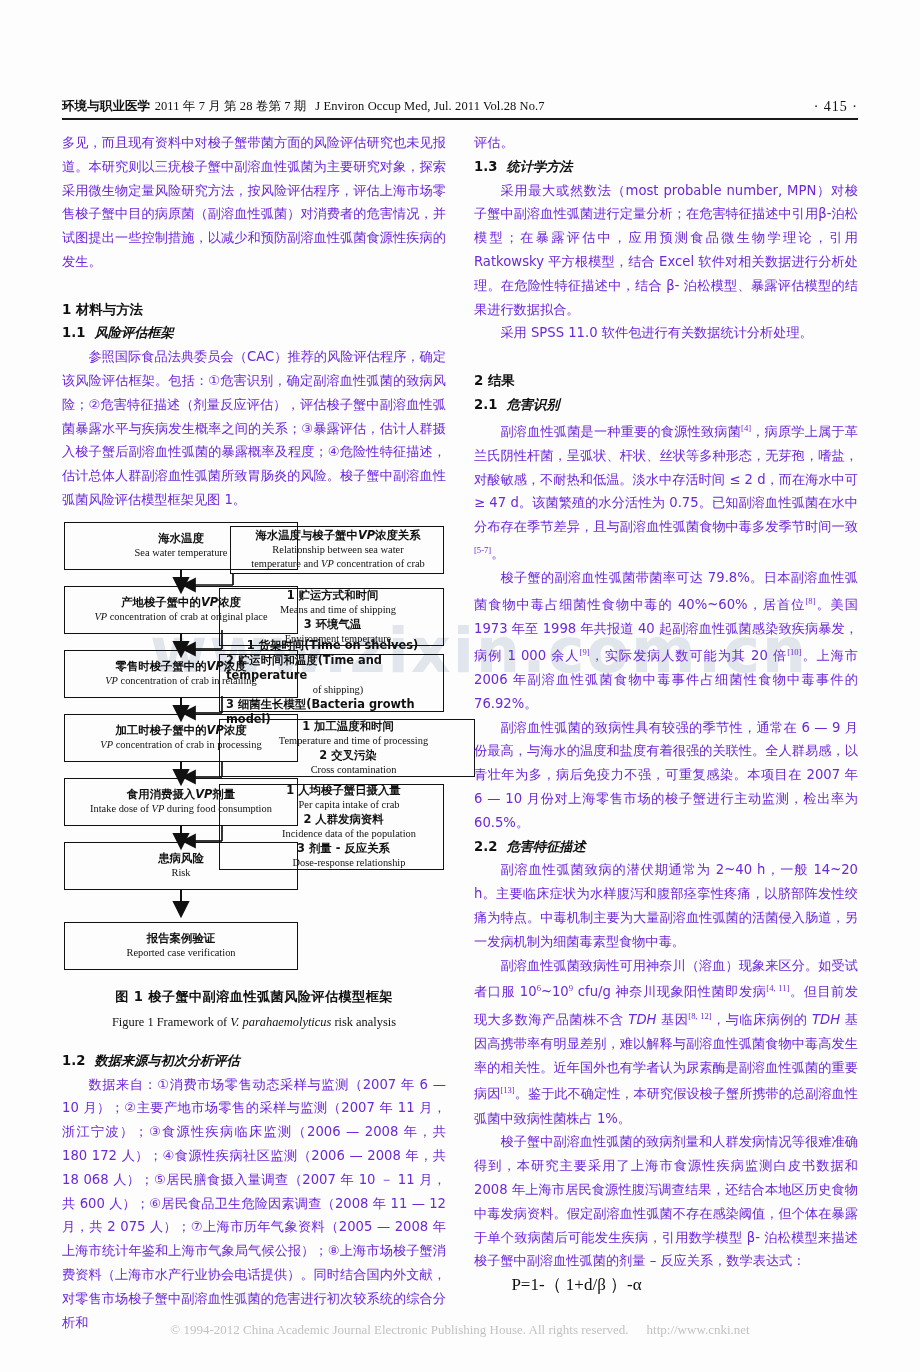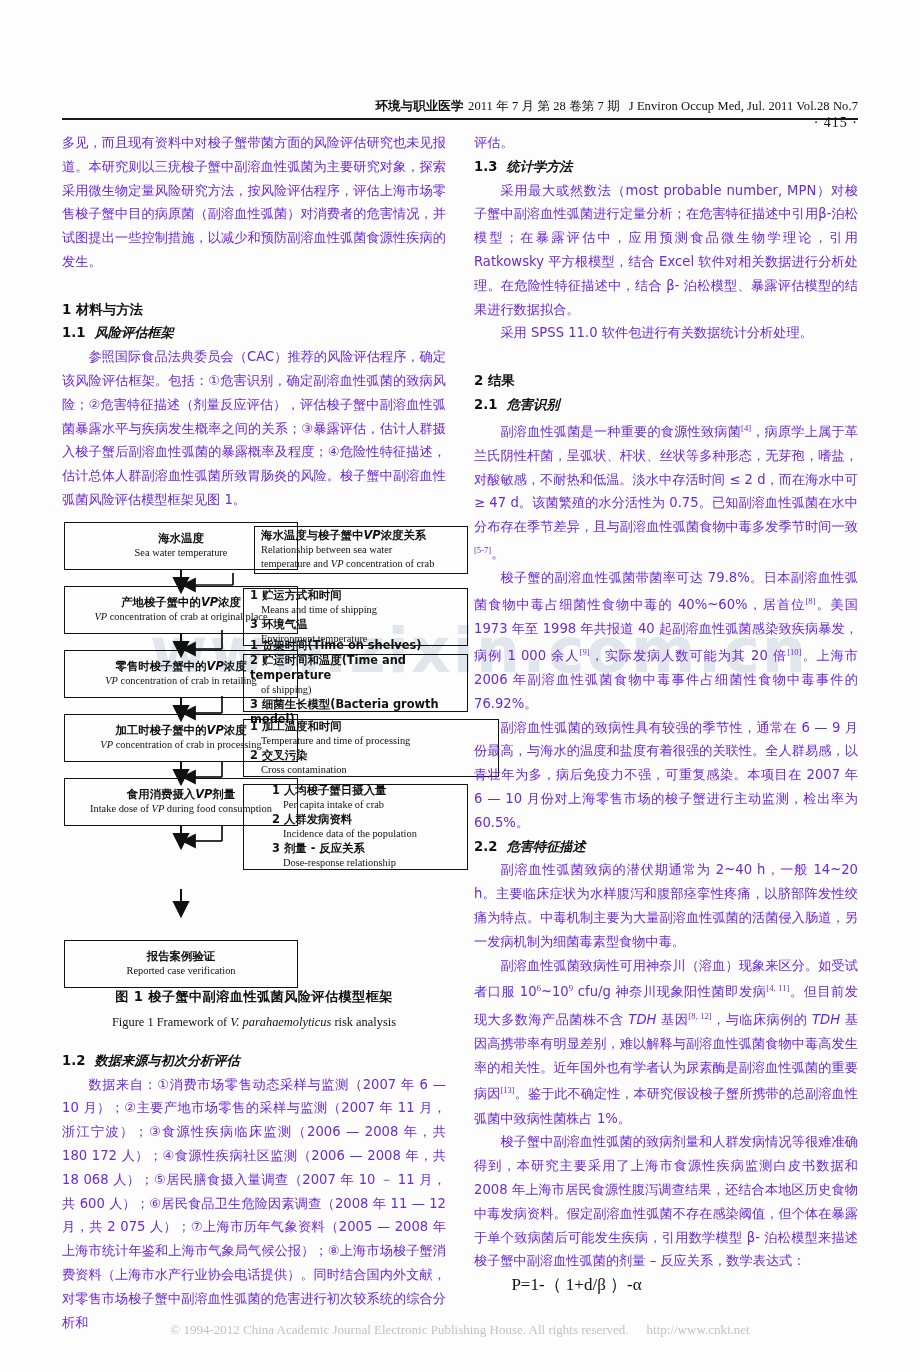--- a/index.html
+++ b/index.html
@@ -43,21 +43,20 @@
   .running-head {
     position: absolute;
     left: 62px;
     top: 98px;
     width: 796px;
     display: flex;
     justify-content: space-between;
     align-items: flex-end;
     font-size: 12.5px;
     z-index: 3;
-    flex-direction: column;
   }
   .rh-left {
     font-family: "DejaVu Sans", "Liberation Sans", sans-serif;
     font-weight: 700;
     white-space: nowrap;
     letter-spacing: .1px;
   }
   .rh-left .en {
     font-family: "Liberation Serif", "DejaVu Serif", serif;
     font-weight: 400;
@@ -146,21 +145,21 @@
     position: absolute;
     box-sizing: border-box;
     border: 1.6px solid #111;
     background: transparent;
     display: flex;
     flex-direction: column;
     justify-content: center;
     z-index: 2;
   }
   .nodebox { align-items: center; text-align: center; }
-  .sidebox { align-items: flex-start; padding: 3px 4px 3px 6px; margin-left: 24px; }
+  .sidebox { align-items: center; padding: 3px 4px 3px 6px; }
 
   .cn {
     font-family: "DejaVu Sans", "Liberation Sans", sans-serif;
     font-size: 11.4px;
     font-weight: 700;
     line-height: 15px;
     color: #111;
     white-space: nowrap;
   }
   .en {
@@ -302,22 +301,26 @@
       <div class="nodebox" style="left:2px;  top:196px; width:234px; height:48px;">
         <div class="cn"><span>加工时梭子蟹中的</span><span class="it-en">VP</span><span>浓度</span></div>
         <div class="en"><span class="it-en">VP</span><span> concentration of crab in processing</span></div>
       </div>
 
       <div class="nodebox" style="left:2px;  top:260px; width:234px; height:48px;">
         <div class="cn"><span>食用消费摄入</span><span class="it-en">VP</span><span>剂量</span></div>
         <div class="en"><span>Intake dose of </span><span class="it-en">VP</span><span> during food consumption</span></div>
       </div>
 
-
-      <div class="nodebox" style="left:2px;  top:422px; width:234px; height:48px;">
+      <div class="nodebox" style="left:2px;  top:324px; width:234px; height:48px;">
+        <div class="cn">患病风险</div>
+        <div class="en">Risk</div>
+      </div>
+
+      <div class="nodebox" style="left:2px;  top:404px; width:234px; height:48px;">
         <div class="cn">报告案例验证</div>
         <div class="en">Reported case verification</div>
       </div>
 
       <div class="sidebox" style="left:168px; top:8px;  width:214px; height:48px;">
         <span class="row cn"><span>海水温度与梭子蟹中</span><span class="it-en">VP</span><span>浓度关系</span></span>
         <span class="row en">Relationship between sea water</span>
         <span class="row en"><span>temperature and </span><span class="it-en">VP</span><span> concentration of crab</span></span>
       </div>
 

